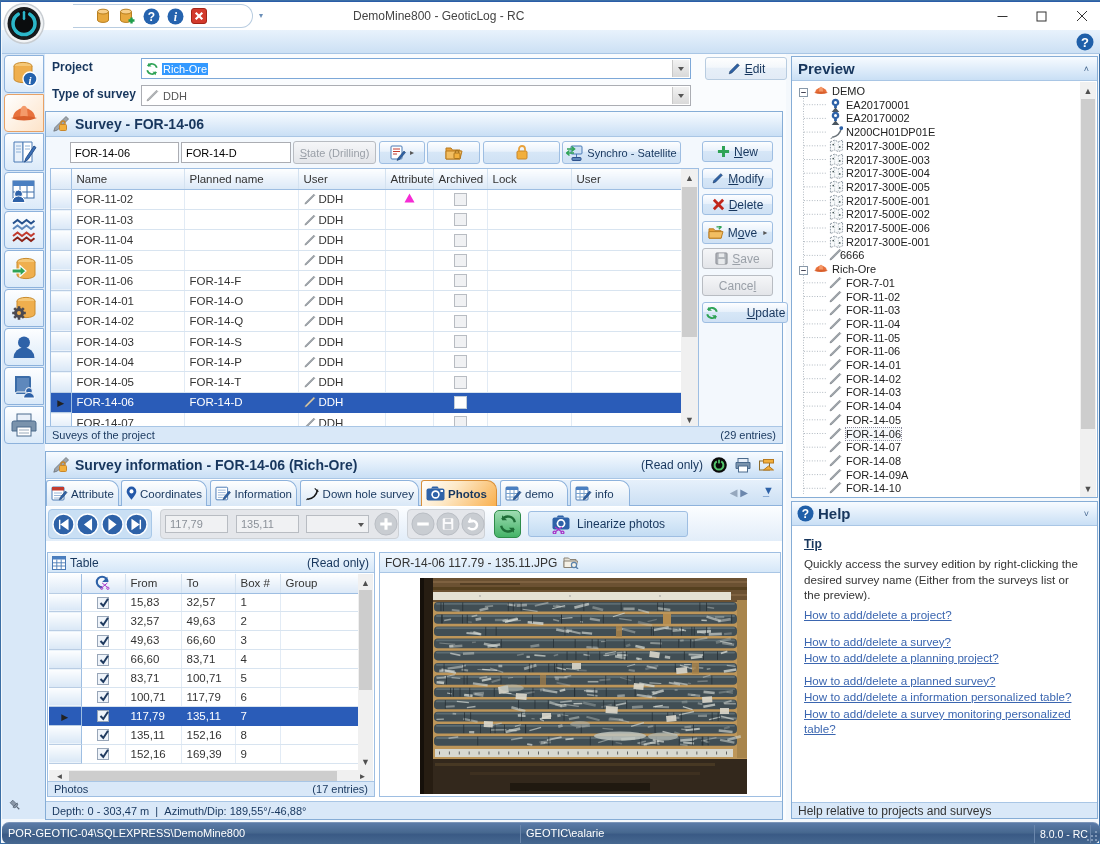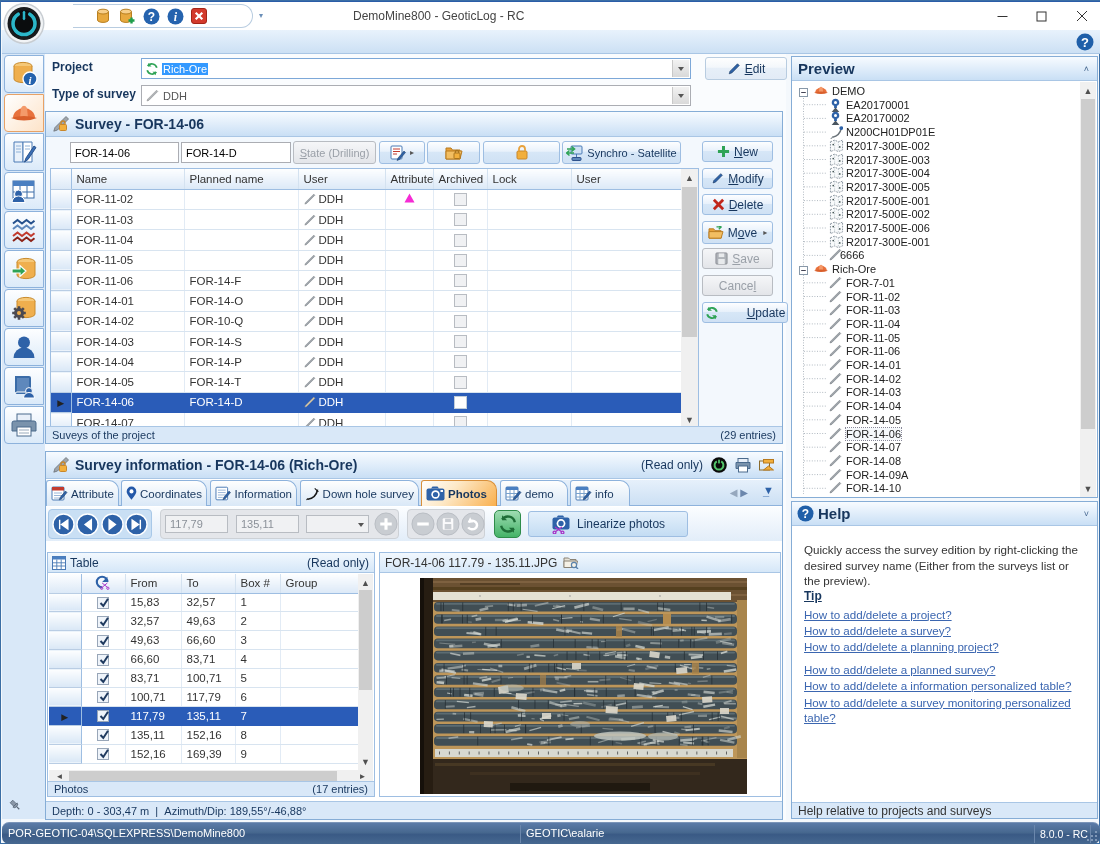--- a/index.html
+++ b/index.html
@@ -376,21 +376,21 @@
                 <td style="text-align:center;"></td>
                 <td>
                   <div style="width:13px;height:13px;border:1px solid #B8BCC2;background:#F0F1F3;margin:0 auto;"></div>
                 </td>
                 <td></td>
                 <td></td>
               </tr>
               <tr style="height:20.3px;">
                 <td class="rowsel" style="text-align:center;padding:0;"></td>
                 <td>FOR-14-02</td>
-                <td>FOR-10-Q</td>
+                <td>FOR-14-Q</td>
                 <td><svg width="12" height="12" viewBox="0 0 16 16" style="vertical-align:-2px;margin-right:3px;">
                     <path d="M13 1.5 l1.5 1.5 -11 11 -2.3 0.8 0.8 -2.3 z" fill="#9FA5AB" stroke="#6A7076" stroke-width="0.6"></path>
                   </svg>DDH</td>
                 <td style="text-align:center;"></td>
                 <td>
                   <div style="width:13px;height:13px;border:1px solid #B8BCC2;background:#F0F1F3;margin:0 auto;"></div>
                 </td>
                 <td></td>
                 <td></td>
               </tr>
@@ -1560,24 +1560,24 @@
     <div class="panel" style="left:790px;top:500px;width:307px;height:318px;">
       <div class="phead" style="height:24px;">
         <svg style="margin-left:5px;" width="17" height="17" viewBox="0 0 17 17">
             <circle cx="8.5" cy="8.5" r="8" fill="#1F5FA9"></circle>
             <text x="8.5" y="13" font-size="12" font-weight="bold" fill="#fff" text-anchor="middle" font-family="Liberation Sans">?</text>
           </svg>
         <span class="ptitle" style="margin-left:4px;font-size:15px;">Help</span>
         <span style="margin-left:auto;margin-right:8px;color:#44668E;font-size:9px;">˅</span>
       </div>
       <div style="position:absolute;left:0;top:25px;right:0;bottom:16px;background:#fff;padding:10px 12px;">
+        <div style="font-size:12px;font-weight:bold;color:#17365D;text-decoration:underline;">Tip</div>
         <div style="font-size:11.6px;color:#333;margin-top:5px;line-height:15.5px;">Quickly access the survey edition by right-clicking the desired survey name (Either from the surveys list or the preview).</div>
-        <div style="font-size:12px;font-weight:bold;color:#17365D;text-decoration:underline;">Tip</div>
         <div class="hlink" style="margin-top:5px;">How to add/delete a project?</div>
-        <div class="hlink" style="margin-top:3px;">How to add/delete a survey?</div>
+        <div class="hlink" style="margin-top:14px;">How to add/delete a survey?</div>
         <div class="hlink" style="margin-top:3px;">How to add/delete a planning project?</div>
         <div class="hlink" style="margin-top:10px;">How to add/delete a planned survey?</div>
         <div class="hlink" style="margin-top:3px;">How to add/delete a information personalized table?</div>
         <div class="hlink" style="margin-top:3px;line-height:15.5px;">How to add/delete a survey monitoring personalized table?</div>
       </div>
       <div class="statusbar" style="bottom:0;height:16px;font-size:12px;color:#333;">Help relative to projects and surveys</div>
     </div>
   </div>
   <svg style="position:absolute;left:7px;top:797px;" width="14" height="14" viewBox="0 0 14 14">
       <g transform="rotate(-45 7 7)">

